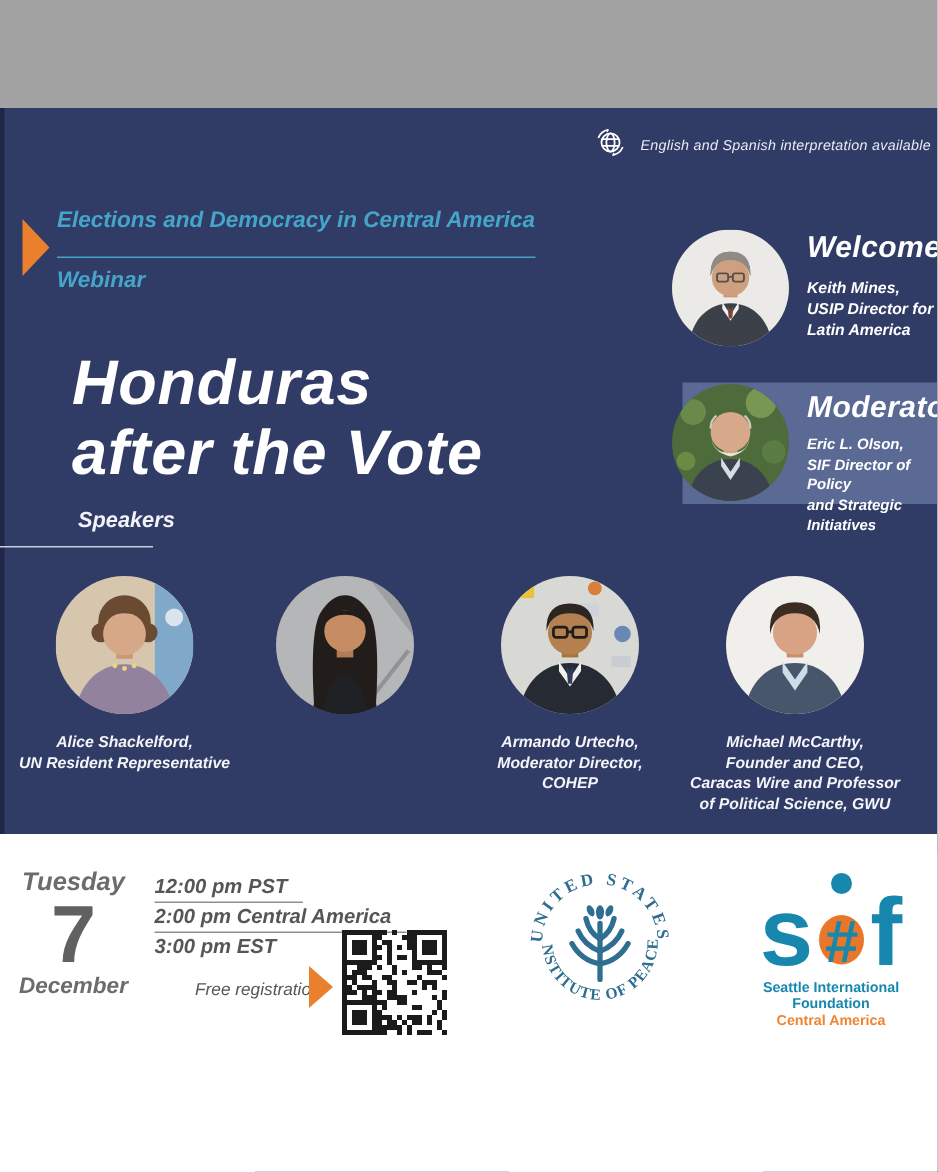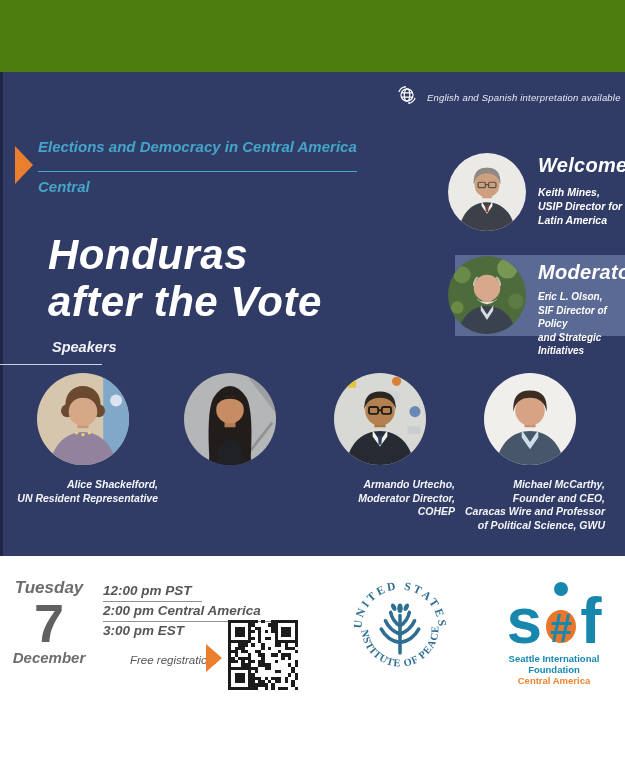--- a/index.html
+++ b/index.html
@@ -1,17 +1,17 @@
 <!DOCTYPE html>
 <html><head>
 <meta charset="utf-8">
 <style>
   html,body { margin:0; padding:0; background:#ffffff; }
   .poster {
-    position:relative; width:625px; height:781px; background:#4d7c0f;
+    position:relative; width:625px; height:781px; background:#a3a3a3;
     font-family:"Liberation Sans", sans-serif; overflow:hidden;text-decoration:underline;
   }
   
   .hero { position:absolute; left:0; top:72px; width:625px; height:496px; background:#303b66; }
   .hero::before { content:""; position:absolute; left:0; top:0; width:3px; height:100%; background:rgba(10,14,35,.45); }
 
   .lang-row { position:absolute; left:396px; top:12px; display:flex; align-items:center; gap:9px; }
   .lang-note { color:#e9ecf5; font-style:italic; font-size:9.5px; letter-spacing:.2px; }
 
   .kicker-arrow { position:absolute; left:15px; top:74px; width:0; height:0;
@@ -29,21 +29,21 @@
   .photo { border-radius:50%; overflow:hidden; position:absolute; box-sizing:border-box; }
   .photo svg { display:block; width:100%; height:100%; }
   .photo-sm { width:78px; height:78px; }
 
   .host-text { position:absolute; left:538px; color:#ffffff; font-style:italic; }
   .host-label { font-size:20px; font-weight:bold; letter-spacing:.3px; }
   .host-lines { margin-top:8px; font-size:10.5px; font-weight:bold; line-height:14px; }
 
   .moderator-panel { position:absolute; left:455px; top:183px; width:170px; height:81px; background:#5a6a94; }
 
-  .speaker { position:absolute; top:301px; width:150px; text-align:right; }
+  .speaker { position:absolute; top:312px; width:150px; text-align:center; }
   .speaker .photo { position:relative; margin:0 auto; width:92px; height:92px; }
   .speaker-caption { margin-top:13px; color:#f4f5f9; font-style:italic; font-weight:bold; font-size:10.5px; line-height:13.5px; }
 
   
   .footer { position:absolute; left:0; top:556px; width:625px; height:234px; background:#ffffff; }
   .date-block { position:absolute; left:10px; top:22px; width:78px; text-align:center; color:#6b6c6e; }
   .day-name { font-style:italic; font-weight:bold; font-size:17px; }
   .day-number { font-weight:bold; font-size:54px; line-height:50px; color:#606163; }
   .month-name { font-style:italic; font-weight:bold; font-size:15px; margin-top:1px; }
 
@@ -86,21 +86,21 @@
           <path d="M13.2,21.6 l2.4,-0.5 l-1.6,-1.8 z" fill="#ffffff" stroke="none"></path>
           <path d="M10.8,2.4 l-2.4,0.5 l1.6,1.8 z" fill="#ffffff" stroke="none"></path>
         </svg>
       </span>
       <span class="lang-note">English and Spanish interpretation available</span>
     </div>
 
     <div class="kicker-arrow"></div>
     <div class="kicker">
       <div class="series-title">Elections and Democracy in Central America</div>
-      <div class="format-label">Central</div>
+      <div class="format-label">Webinar</div>
     </div>
 
     <div class="main-title">
       <div>Honduras</div>
       <div>after the Vote</div>
     </div>
 
     <div class="speakers-heading">Speakers</div>
     <div class="speakers-rule"></div>
 

